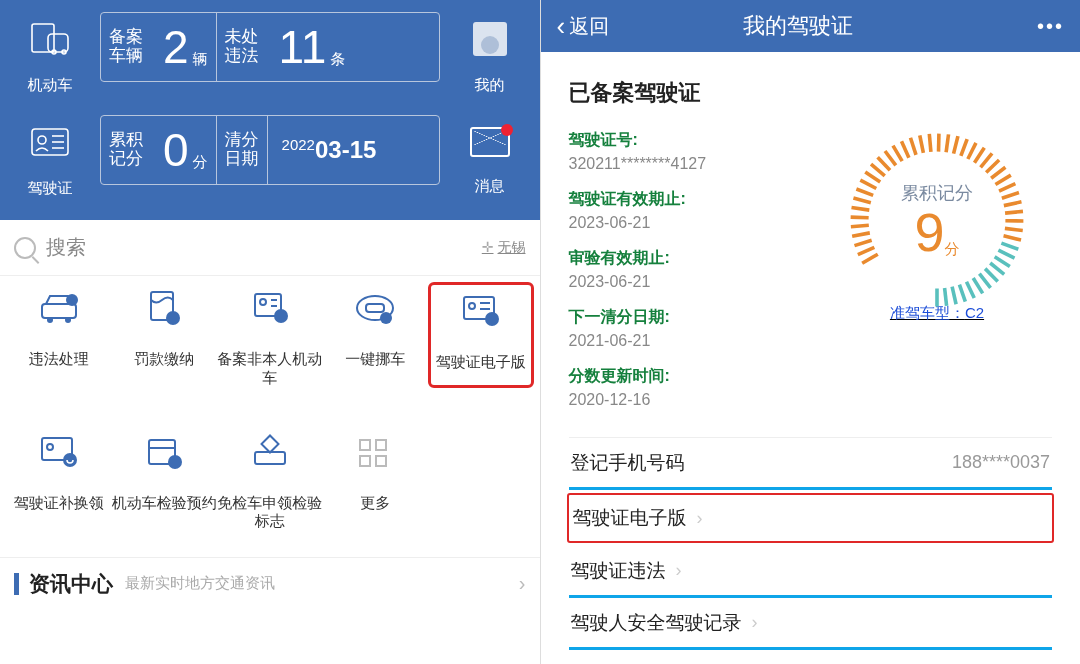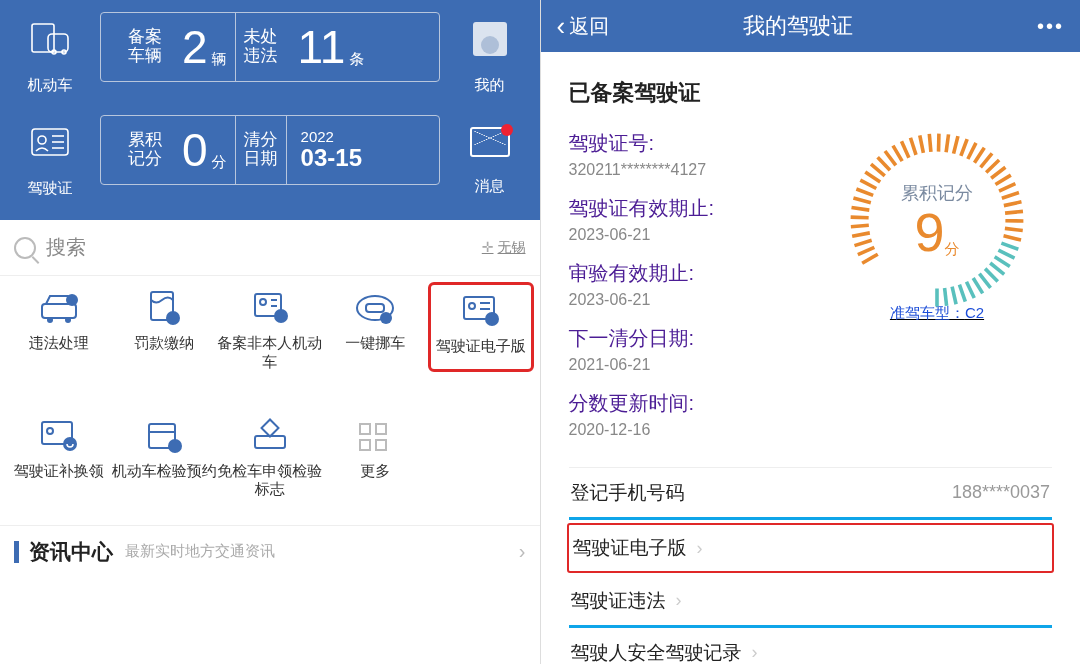--- a/index.html
+++ b/index.html
@@ -11,59 +11,59 @@
   
   .p1-header { background:#3d6cb3; height:220px; padding:12px 10px; color:#fff; display:grid; grid-template-columns:80px 1fr 80px; grid-template-rows:1fr 1fr; gap:10px; }
   .nav-tile { display:flex; flex-direction:column; align-items:center; justify-content:center; gap:20px; font-size:15px; }
   .nav-tile svg { width:40px; height:34px; fill:none; stroke:#fff; stroke-width:1.6; }
   .my-tile .avatar { width:34px; height:34px; background:#dbe3ef; border-radius:3px; display:flex; align-items:flex-end; justify-content:center; }
   .my-tile .avatar::before { content:""; width:18px; height:18px; border-radius:50%; background:#aebfd8; margin-bottom:2px;}
   .msg-icon { width:40px; height:30px; border:2px solid #fff; border-radius:3px; position:relative; }
   .msg-icon::before { content:""; position:absolute; top:2px; left:2px; right:2px; height:14px; background:linear-gradient(to bottom right,transparent 48%,#fff 50%,transparent 52%), linear-gradient(to bottom left,transparent 48%,#fff 50%,transparent 52%); }
   .msg-dot { position:absolute; top:-5px; right:-5px; width:12px; height:12px; background:#e23; border-radius:50%; }
 
-  .info-card { border:1.5px solid #b8c6dd; border-radius:4px; display:flex; align-items:center; height:70px; overflow:hidden; background:#3d6cb3;padding-left:19px;}
+  .info-card { border:1.5px solid #b8c6dd; border-radius:4px; display:flex; align-items:center; height:70px; overflow:hidden; background:#3d6cb3;}
   .info-seg { display:flex; align-items:center; padding:0 8px; height:100%; }
   .info-lbl { font-size:17px; line-height:1.1; writing-mode:horizontal-tb; }
   .info-big { font-size:46px; font-weight:500; line-height:1; padding:0 4px;}
   .info-unit { font-size:15px; align-self:flex-end; margin-bottom:12px;}
   .card-div { width:1px; height:100%; background:#b8c6dd; }
-  .date-col { display:flex; flex-direction:column; font-size:18px; line-height:1.1; padding-left:6px;}
+  .date-col { display:flex; flex-direction:row; font-size:18px; line-height:1.1; padding-left:6px;}
   .date-col span:first-child{font-size:15px;}
   .date-col span:last-child{font-size:24px; font-weight:600;}
 
   .search-row { height:56px; border-bottom:1px solid #eee; display:flex; align-items:center; padding:0 14px; color:#888; font-size:20px;}
   .search-row .mag { width:22px; height:22px; border:2px solid #bbb; border-radius:50%; position:relative; margin-right:10px;}
   .search-row .mag::after{ content:""; position:absolute; width:9px; height:2px; background:#bbb; bottom:-4px; right:-6px; transform:rotate(45deg);}
   .loc { margin-left:auto; color:#888; font-size:14px; display:flex; align-items:flex-start; gap:4px;text-decoration:underline;}
   .loc::before{content:"✛"; color:#aaa;}
 
   .grid-serv { display:grid; grid-template-columns:repeat(5,1fr); padding:14px 6px 4px; gap:6px 0; row-gap:46px;}
-  .serv { display:flex; flex-direction:column; align-items:center; gap:8px; font-size:15px; color:#333; text-align:center; line-height:1.25;}
+  .serv { display:flex; flex-direction:column; align-items:center; gap:24px; font-size:15px; color:#333; text-align:center; line-height:1.25;}
   .serv .ic { width:42px; height:36px; position:relative; }
   .serv .ic svg { width:100%; height:100%; }
   .hl { border:3px solid #e02828; border-radius:6px; padding:8px 2px; margin-top:-8px;}
 
   .news-row { height:52px; display:flex; align-items:center; padding:0 14px; border-top:1px solid #eee; margin-top:22px;}
   .news-bar { width:5px; height:22px; background:#3d6cb3; margin-right:10px;}
   .news-title { font-size:21px; font-weight:600; color:#222; margin-right:12px;}
   .news-sub { font-size:15px; color:#aaa; }
   .news-row .chev { margin-left:auto; color:#bbb; font-size:20px;}
 
   
   .p2-header { background:#3d6cb3; height:52px; color:#fff; display:flex; align-items:center; padding:0 16px; font-size:20px;}
   .p2-header .back { font-size:26px; margin-right:4px;}
   .p2-header .title { flex:1; text-align:center; font-size:22px; font-weight:500; margin-left:-50px;}
   .p2-header .dots { letter-spacing:2px;}
 
   .p2-body { padding:26px 28px 0;}
   .sec-title { font-size:22px; font-weight:600; color:#222; margin-bottom:22px;}
   .detail-row { display:flex; }
   .detail-col { flex:1; display:flex; flex-direction:column; gap:16px; font-size:16px; color:#444;}
-  .detail-col .itm .k { color:#4c1d95; font-size:20px; margin-bottom:4px;}
+  .detail-col .itm .k { color:#15803d; font-size:16px; margin-bottom:4px;font-weight:bold;}
   .detail-col .itm .v { color:#888; font-size:16px;}
   .gauge-col { width:230px; display:flex; flex-direction:column; align-items:center;text-decoration:underline; }
   .gauge { width:180px; height:180px; position:relative;}
   .gauge svg { width:100%; height:100%; transform:rotate(-210deg); }
   .gauge-center { position:absolute; inset:0; display:flex; flex-direction:column; align-items:center; justify-content:center; }
   .gauge-center .t1{ font-size:18px; color:#7a8aa0;}
   .gauge-center .t2{ font-size:54px; color:#e98a2e; font-weight:400; line-height:1;}
   .gauge-center .t3{ font-size:15px; color:#e98a2e;}
   .car-type { font-size:15px; color:#1d4ed8; margin-top:-6px;}
 

